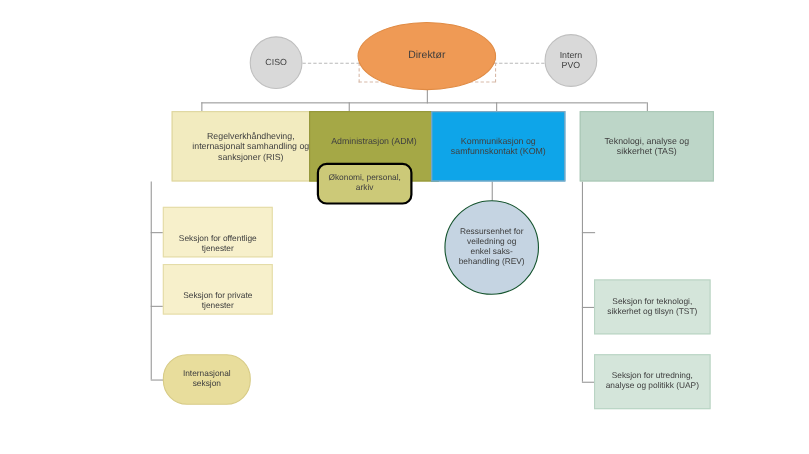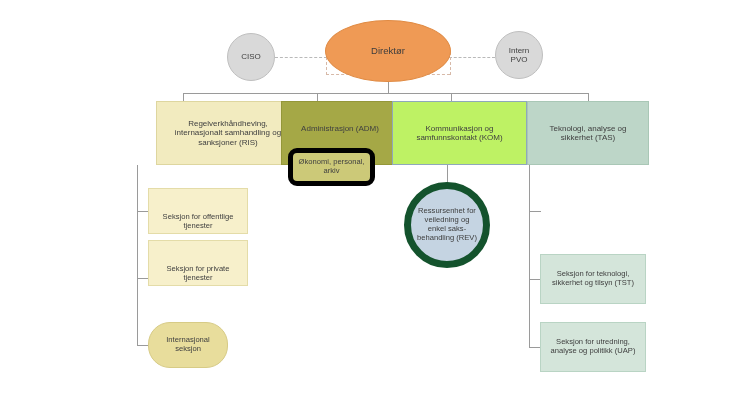--- a/index.html
+++ b/index.html
@@ -53,21 +53,21 @@
   .circle-ciso { left: 227px; top: 33px; }
   .circle-pvo  { left: 495px; top: 31px; }
   
   .circle-rev {
     left: 404px;
     top: 182px;
     width: 86px;
     height: 86px;
     border-radius: 50%;
     background: #c5d4e2;
-    border: 7px solid #14532d;
+    border: 1px solid #14532d;
     font-size: 7.6px;
     color: #3d3d3d;
   }
   
   .dept {
     height: 64px;
     font-size: 8px;
     border-style: solid;
     border-width: 1px;
     padding: 2px 5px;
@@ -75,31 +75,31 @@
   .dept-ris {
     left: 122px; top: 101px; width: 144px;
     background: #f2ebbf; border-color: #ded69f; margin-left: 34px;
   }
   .dept-adm {
     left: 258px; top: 101px; width: 118px;
     background: #a5a846; border-color: #949739;
     align-items: flex-start; padding-top: 22px; margin-left: 23px;
   }
   .dept-kom {
-    left: 392px; top: 101px; width: 135px;
-    background: #bef264; border-color: #8fa8bb;
+    left: 392px; top: 101px; width: 122px;
+    background: #0ea5e9; border-color: #8fa8bb;
   }
   .dept-tas {
     left: 527px; top: 101px; width: 122px;
     background: #bdd6c8; border-color: #a9c7b6;
   }
   
   .sub-adm {
     left: 288px; top: 148px; width: 87px; height: 38px;
-    background: #ccc978; border: 5px solid #000000;
+    background: #ccc978; border: 2px solid #000000;
     border-radius: 9px;
     font-size: 7.6px;
   }
   
   .section {
     font-size: 7.6px;
     border-style: solid;
     border-width: 1px;
     padding: 2px 4px;
   }

